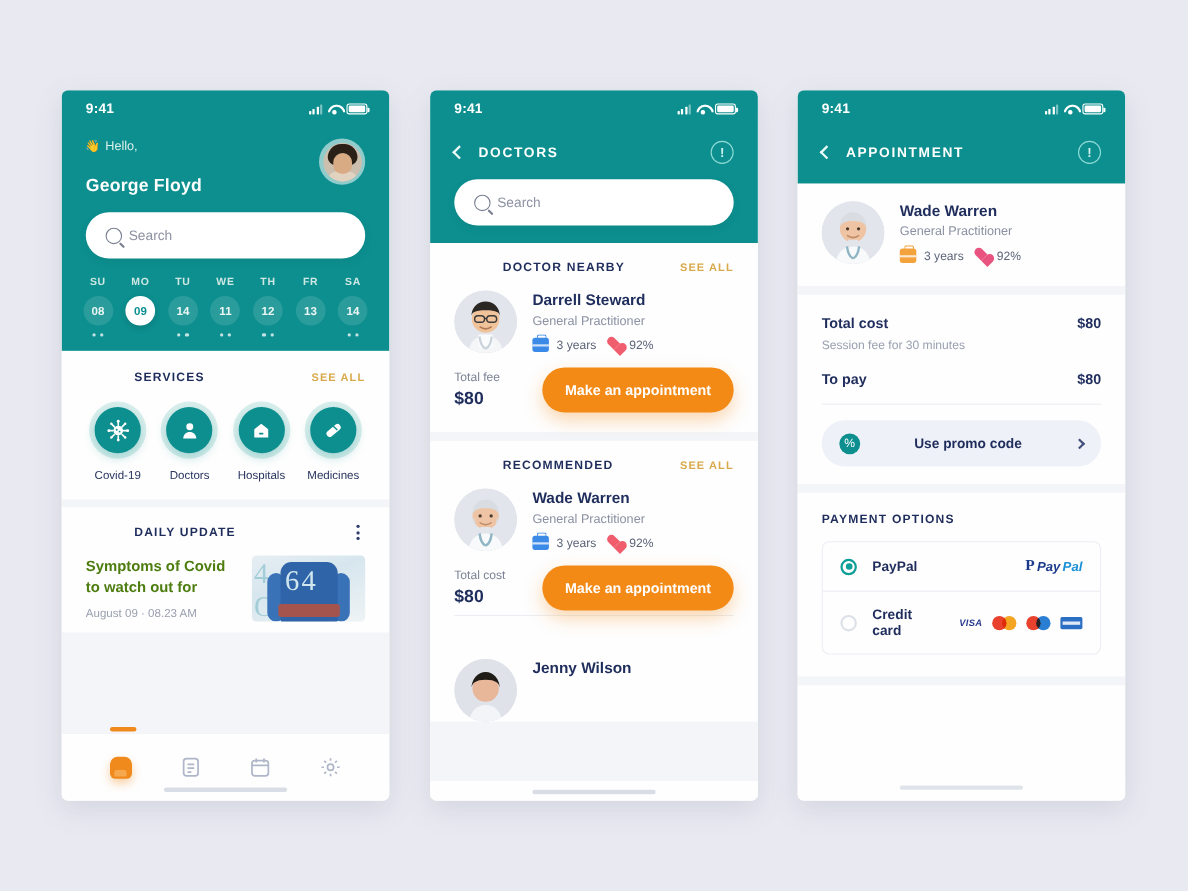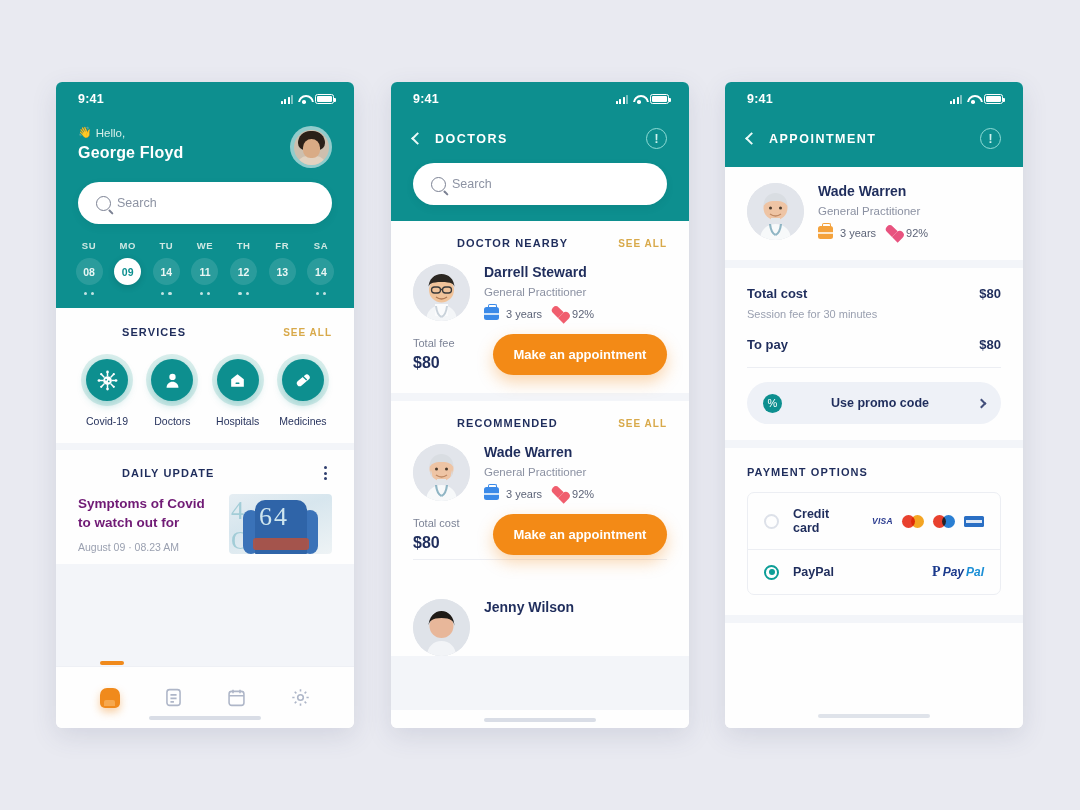--- a/index.html
+++ b/index.html
@@ -45,21 +45,21 @@
   .batt::after{content:"";position:absolute;right:-3px;top:2.6px;width:1.6px;height:4px;
     background:#fff;border-radius:0 1px 1px 0;}
 
   
   .teal { background: #0d8f8f; flex: 0 0 auto; }
   .teal-1 { background: #0d8f8f; }
 
   .greet { padding: 10px 22px 0; display: flex; justify-content: space-between; align-items: flex-start; }
   .hello { color: #d8f0ea; font-size: 11.5px; display: flex; align-items: center; gap: 4px; }
   .wave { font-size: 11px; }
-  .uname { color: #fff; font-size: 16px; font-weight: bold; margin-top: 5px; letter-spacing: .2px; }
+  .uname { color: #fff; font-size: 16px; font-weight: bold; margin-top: 22px; letter-spacing: .2px; }
   .avatar-ring {
     width: 42px; height: 42px; border-radius: 50%;
     background: rgba(255,255,255,.55); display: flex; align-items: center;
     justify-content: center; flex: 0 0 auto;
   }
   .avatar {
     width: 35px; height: 35px; border-radius: 50%; overflow: hidden; position: relative;
     background: #cdbfae;
   }
   .avatar .hair { position:absolute; left:4px; top:1px; width:27px; height:19px;
@@ -108,21 +108,21 @@
   .svc-circ { width: 42px; height: 42px; border-radius: 50%; background: #0d8f8f;
     display: flex; align-items: center; justify-content: center;
     box-shadow: 0 4px 10px rgba(13,143,143,.28); }
   .svc-label { margin-top: 9px; color: #28345e; font-size: 10.5px; }
 
   
   .daily { background: #fefefe; margin-top: 7px; padding: 16px 22px 10px; }
   .kebab { display: flex; flex-direction: column; gap: 2.5px; align-items: center; width: 14px; }
   .kebab i { width: 3px; height: 3px; border-radius: 50%; background: #2f3e6e; display: block; }
   .du-row { display: flex; gap: 14px; margin-top: 14px; align-items: flex-start; }
-  .du-title { color: #701a75; font-size: 13.5px; font-weight: bold; line-height: 1.42; }
+  .du-title { color: #4d7c0f; font-size: 13.5px; font-weight: bold; line-height: 1.42; }
   .du-date { color: #9aa0b0; font-size: 10.5px; margin-top: 9px; }
   .du-img { width: 103px; height: 60px; border-radius: 4px; flex: 0 0 auto;
     position: relative; overflow: hidden;
     background: linear-gradient(160deg,#e6eef3 0%,#d7e6ee 40%,#eef3f5 100%); }
   .du-img .graf { position:absolute; inset:0; font-family:"Liberation Serif",serif;
     color:#8fc3cf; font-size:26px; opacity:.75; letter-spacing:1px; line-height:30px; padding:2px; }
   .du-img .torso { position:absolute; left:26px; top:6px; width:52px; height:56px;
     background:#2f64a8; border-radius: 10px 10px 4px 4px; }
   .du-img .arm-l { position:absolute; left:14px; top:16px; width:16px; height:44px;
     background:#3a72b8; border-radius: 8px; }
@@ -680,44 +680,44 @@
           <span class="promo-ico">%</span>
           <span class="promo-txt">Use promo code</span>
           <span class="chevron-right"></span>
         </div>
       </div>
 
       <div class="pay-sec">
         <div class="sec-title">PAYMENT OPTIONS</div>
         <div class="pay-box">
           <div class="pay-opt">
+            <span class="radio on"></span>
+            <span class="pay-name">PayPal</span>
+            <span class="pp-logo">
+              <span class="pp-mark">P</span>
+              <span class="pp-txt pp-pay">Pay</span>
+                <span class="pp-txt pp-pal">Pal</span>
+            </span>
+          </div>
+          <div class="pay-opt">
             <span class="radio"></span>
             <span class="pay-name">Credit card</span>
             <span class="cards">
               <span class="visa">VISA</span>
               <span class="mc">
                   <i></i>
                   <i></i>
                 </span>
               <span class="mc mo">
                   <i></i>
                   <i></i>
                 </span>
               <span class="amex"></span>
             </span>
           </div>
-          <div class="pay-opt">
-            <span class="radio on"></span>
-            <span class="pay-name">PayPal</span>
-            <span class="pp-logo">
-              <span class="pp-mark">P</span>
-              <span class="pp-txt pp-pay">Pay</span>
-                <span class="pp-txt pp-pal">Pal</span>
-            </span>
-          </div>
         </div>
       </div>
 
       <div class="pay-footer">
         <div class="p3-homebar"></div>
       </div>
     </div>
   </div>
 
 </div>

